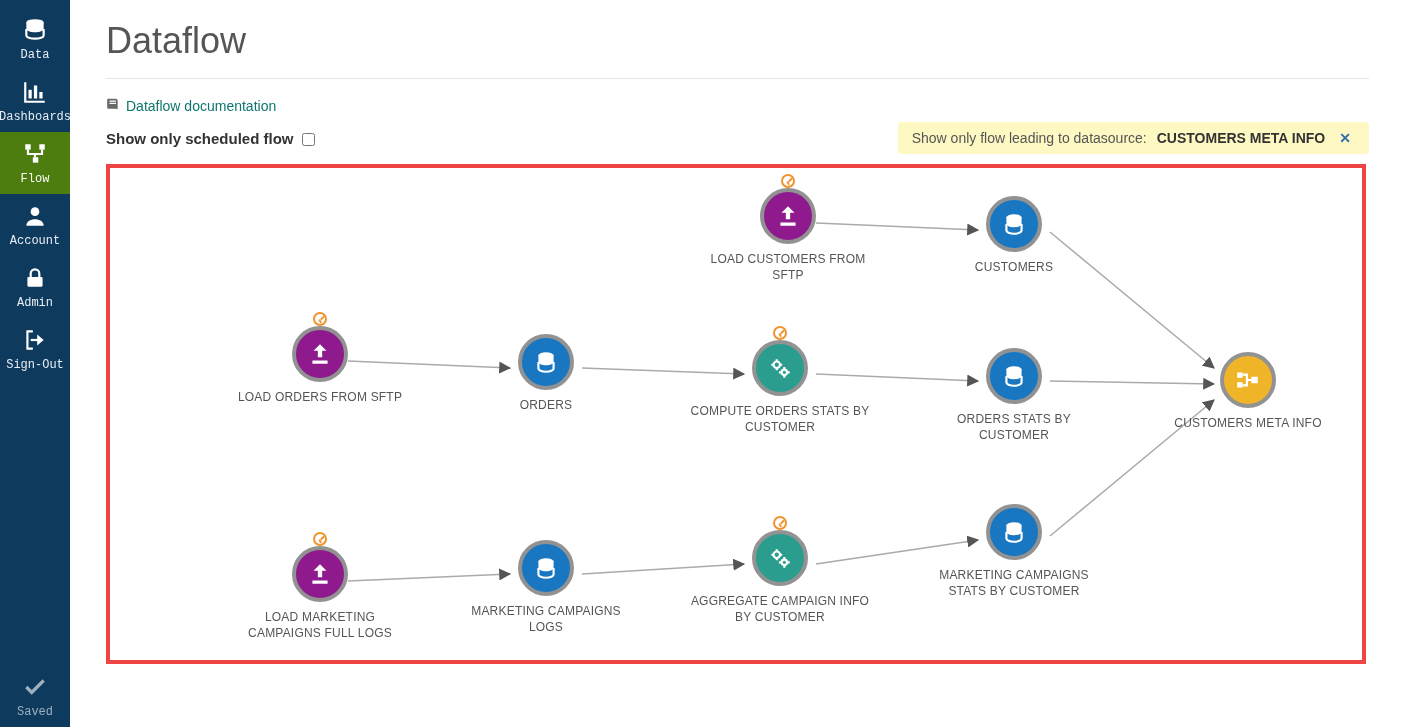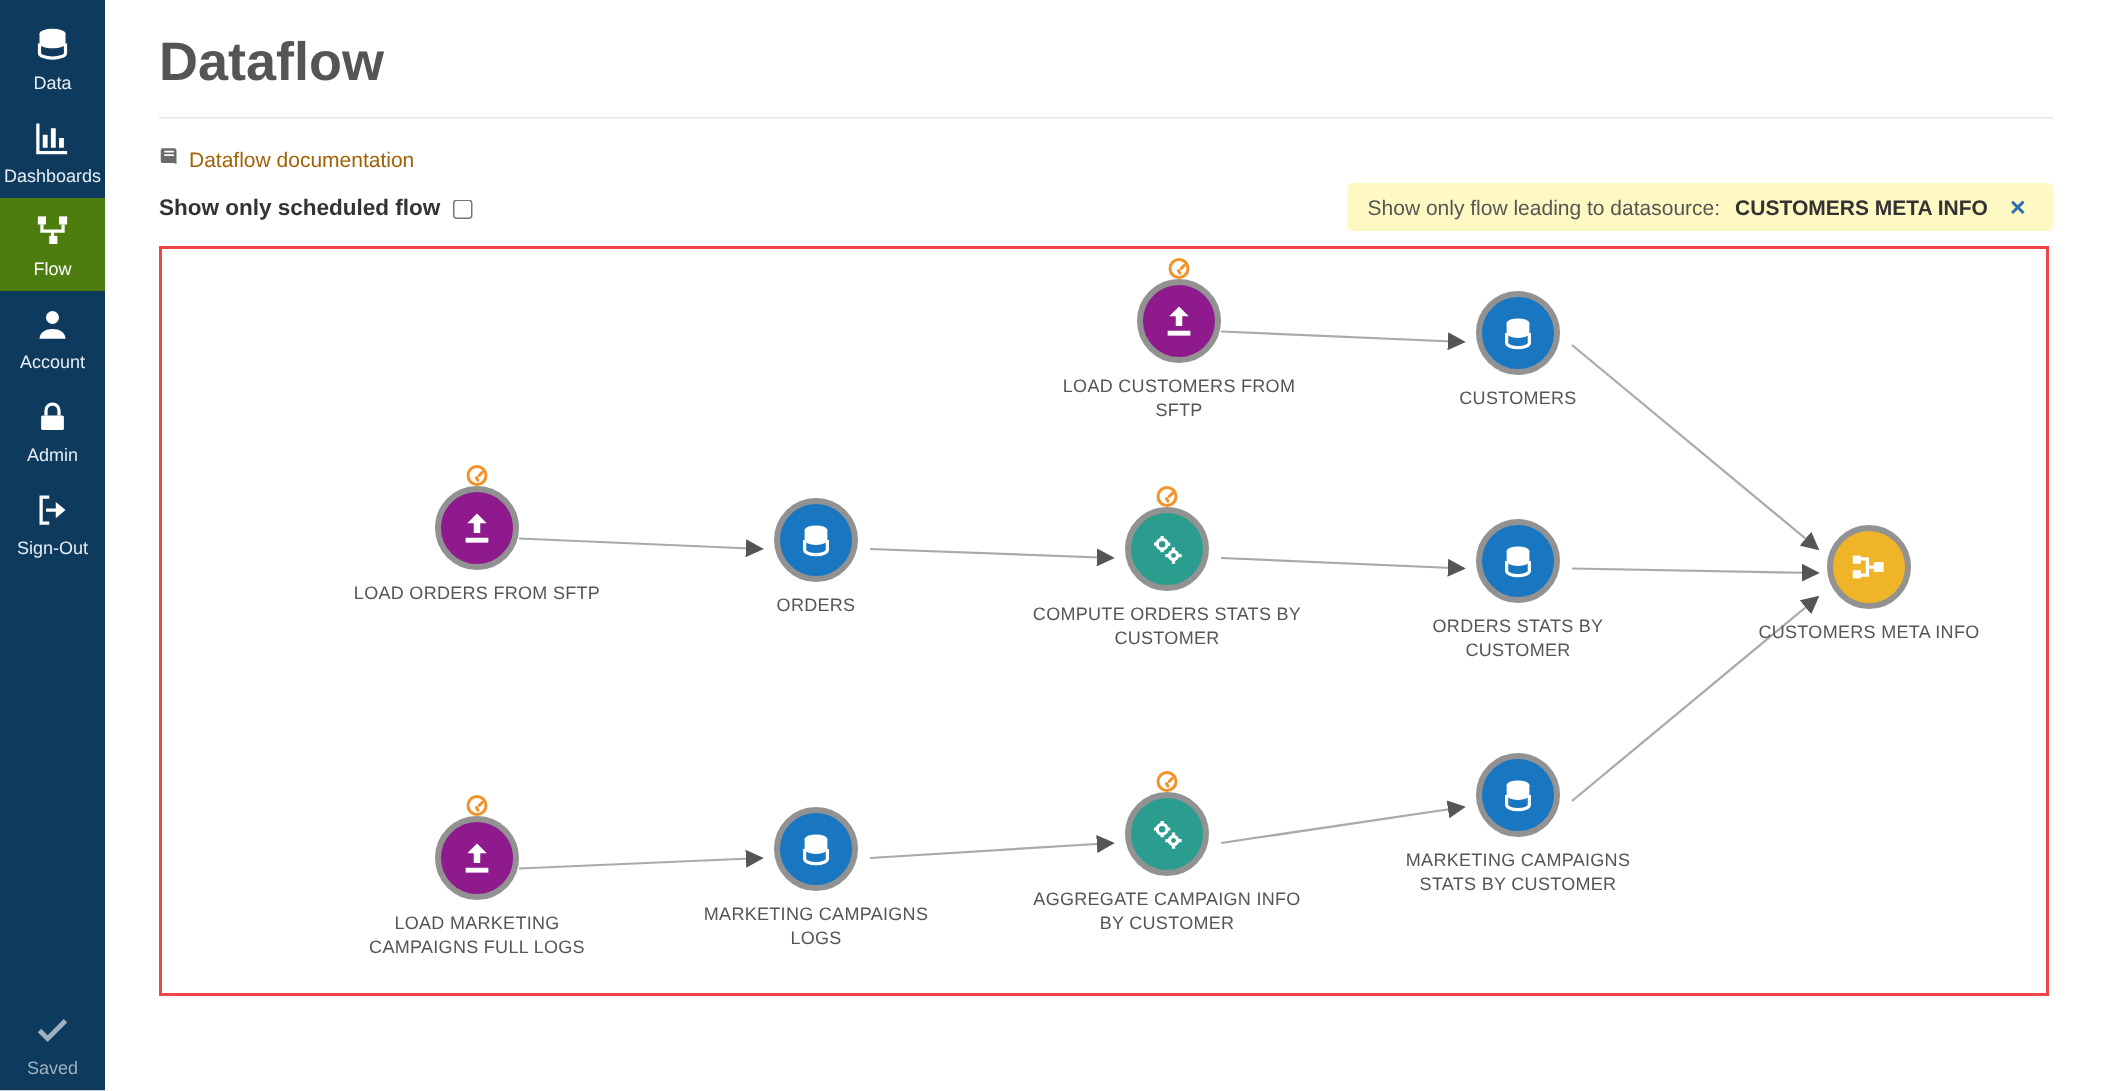--- a/index.html
+++ b/index.html
@@ -1,35 +1,35 @@
 <!DOCTYPE html>
 <html><head>
 <meta charset="utf-8">
 <style>
 * { box-sizing: border-box; margin: 0; padding: 0; }
 body { font-family: -apple-system, BlinkMacSystemFont, "Segoe UI", Helvetica, Arial, sans-serif; background: #fff; color: #333; }
 .app { display: flex; height: 727px; width: 1405px; }
-.sidebar { width: 70px; background: #0e3a5e; display: flex; flex-direction: column; align-items: center; padding-top: 8px; }
+.sidebar { width: 70px; background: #0e3a5e; display: flex; flex-direction: column; align-items: center; padding-top: 8px; font-family: Liberation Mono, monospace; }
 .sidebar-item { width: 70px; display: flex; flex-direction: column; align-items: center; justify-content: center; padding: 8px 0; cursor: pointer; color: #e8eef3; font-size: 12px; }
 .sidebar-item .icon { width: 28px; height: 28px; display:flex;align-items:center;justify-content:center; margin-bottom: 4px; }
 .sidebar-item.active { background: #4d7c0f; color: #fff; }
 .sidebar-spacer { flex: 1; }
 .sidebar-saved { color: #9fb0bf; }
 .main { flex: 1; padding: 20px 36px 0 36px; position: relative; }
-.page-title { font-size: 36px; font-weight: 700; color: #555; margin-bottom: 16px; }
+.page-title { font-size: 36px; font-weight: 400; color: #555; margin-bottom: 16px; }
 hr.rule { border:none; border-top:1px solid #e6e6e6; margin-bottom: 18px; }
 .doclink-row { display:flex; align-items:center; gap:6px; color:#2f6fb0; font-size:14px; margin-bottom:8px; }
-.doclink-row a { color:#a16207; text-decoration:none; }
+.doclink-row a { color:#0f766e; text-decoration:none; }
 .options-row { display:flex; align-items:center; justify-content:space-between; margin-bottom:10px; }
 .scheduled-label { font-size:15px; color:#333; font-weight:600; display:flex; align-items:center; gap:8px; }
 .scheduled-label input { transform: translateY(1px); }
 .filter-pill { background:#fef9c3; border-radius:4px; padding:8px 14px; font-size:14px; color:#555; display:flex; align-items:center; gap:10px; }
 .filter-pill strong { color:#333; font-weight:700; }
 .filter-pill .close { color:#2f6fb0; font-weight:bold; cursor:pointer; padding:0 4px; }
-.canvas-frame { border:2px solid #ef4444; background:#fff; width:1260px; height:500px; position:relative; overflow:hidden; }
+.canvas-frame { border:4px solid #ef4444; background:#fff; width:1260px; height:500px; position:relative; overflow:hidden; }
 .canvas-svg { position:absolute; inset:0; width:100%; height:100%; }
 .node { position:absolute; display:flex; flex-direction:column; align-items:center; width:180px; text-align:center; }
 .node-circle { width:56px; height:56px; border-radius:50%; border:4px solid #929292; display:flex; align-items:center; justify-content:center; position:relative; }
 .node-circle.purple { background:#8e1a8e; }
 .node-circle.blue   { background:#1976c1; }
 .node-circle.teal   { background:#2a9d8f; }
 .node-circle.yellow { background:#f0b428; }
 .node-label { font-size:12px; color:#555; margin-top:8px; line-height:1.3; text-transform:uppercase; letter-spacing:.2px; }
 .clock-badge { position:absolute; top:-18px; left:50%; transform:translateX(-50%); width:14px; height:14px; border:2px solid #f0932b; border-radius:50%; }
 .clock-badge::before, .clock-badge::after { content:""; position:absolute; background:#f0932b; left:50%; top:50%; transform-origin:left top; border-radius:1px; }

